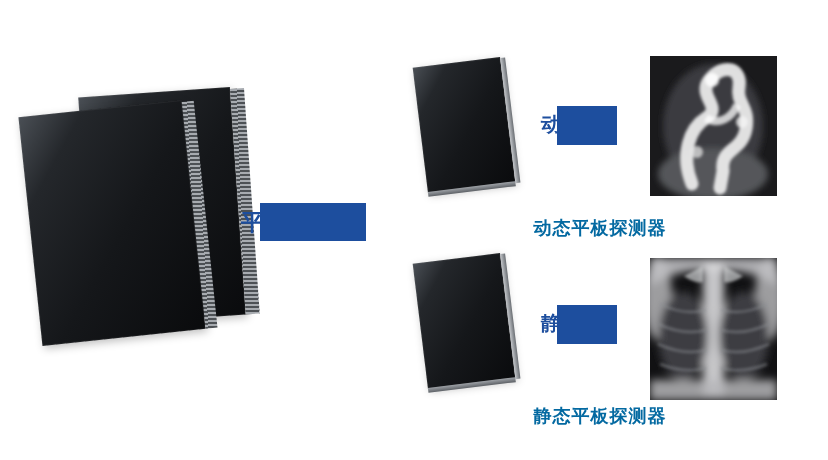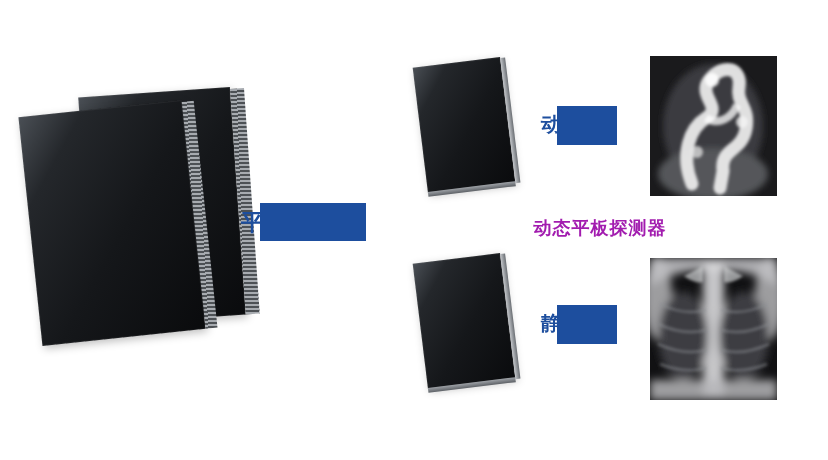--- a/index.html
+++ b/index.html
@@ -39,21 +39,21 @@
   .label-box{position:absolute;background:#1d4e9e;}
   .main-char{left:241px;top:207px;font-size:23px;}
   .main-box{left:260px;top:203px;width:106px;height:38px;}
   .dyn-char{left:541px;top:111px;font-size:20px;}
   .dyn-box{left:557px;top:106px;width:60px;height:39px;}
   .sta-char{left:541px;top:310px;font-size:20px;}
   .sta-box{left:557px;top:305px;width:60px;height:39px;}
 
   
   .caption{position:absolute;width:200px;text-align:center;font-weight:bold;
-    font-size:18px;letter-spacing:1px;color:#a21caf;}
+    font-size:18px;letter-spacing:1px;color:#0369a1;}
   .cap-dyn{left:500px;top:216px;}
   .cap-sta{left:500px;top:404px;}
 
   
   .xray{position:absolute;display:block;}
   .xray-dyn{left:650px;top:56px;}
   .xray-sta{left:650px;top:258px;}
 </style>
 </head>
 <body>
@@ -147,14 +147,15 @@
       <path d="M10,106 Q34,116 56,110"></path>
       <path d="M117,46 Q93,58 71,52"></path>
       <path d="M119,66 Q93,78 71,72"></path>
       <path d="M119,86 Q93,98 71,92"></path>
       <path d="M117,106 Q93,116 71,110"></path>
     </g>
     <path d="M34,18 Q45,26 53,24 L53,8 Z" fill="#caccce" opacity="0.7" filter="url(#b4)"></path>
     <path d="M93,18 Q82,26 74,24 L74,8 Z" fill="#caccce" opacity="0.7" filter="url(#b4)"></path>
   </svg>
 
+  <div class="caption cap-sta">静态平板探测器</div>
 
 </div>
 
 </body></html>

